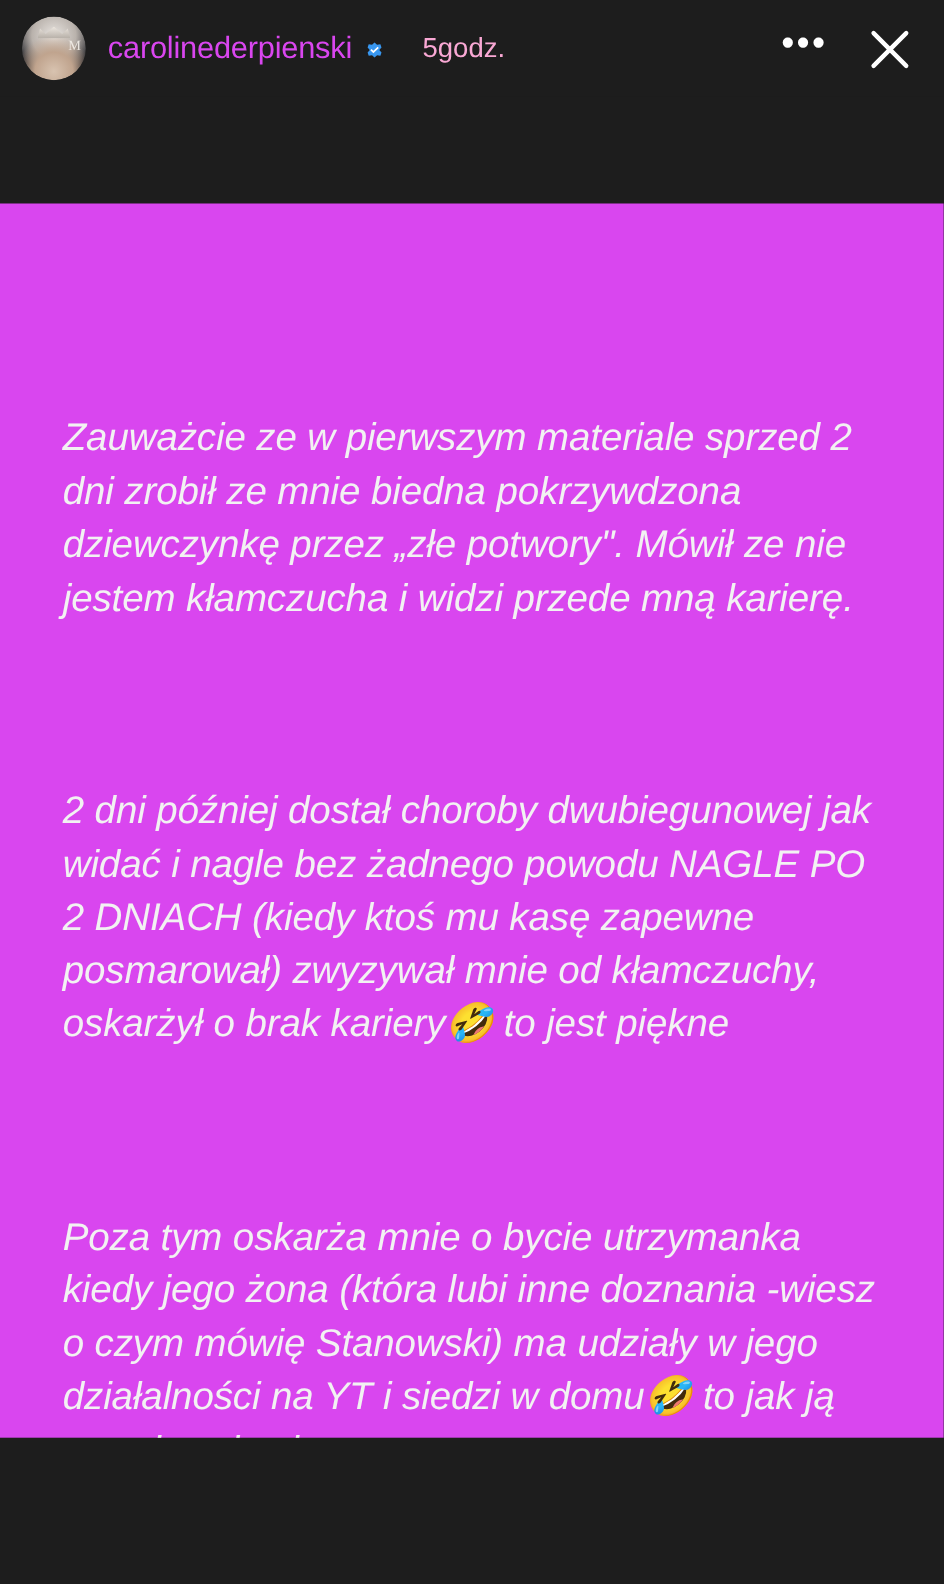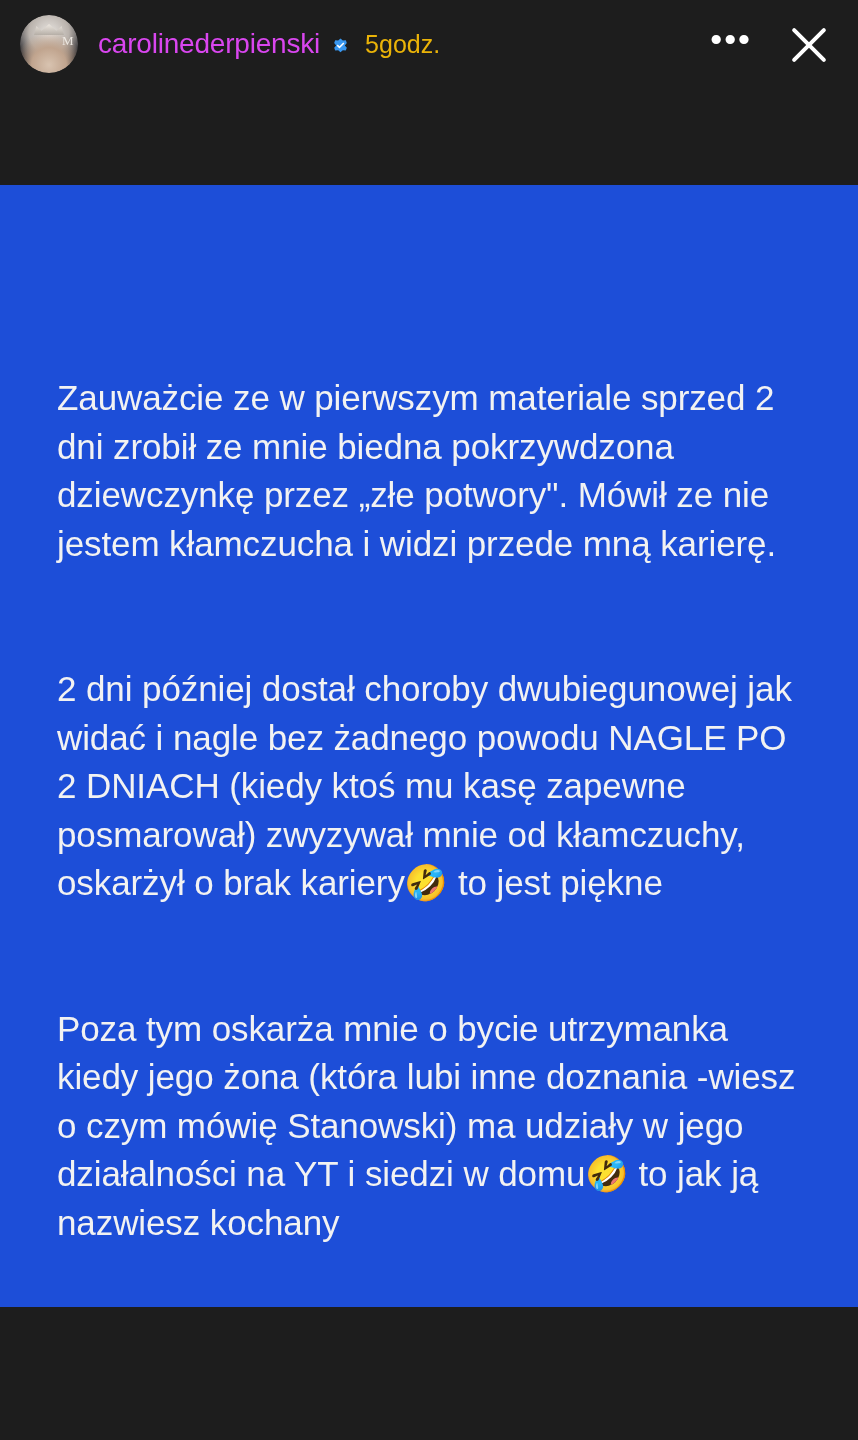--- a/index.html
+++ b/index.html
@@ -91,22 +91,22 @@
     margin-left: 9px;
     width: 23px;
     height: 23px;
     flex: 0 0 23px;
     display: inline-block;
     position: relative;
     top: 1px;
   }
 
   .timestamp {
-    margin-left: 13px;
-    color: #eab308;
+    margin-left: 32px;
+    color: #f9a8d4;
     font-size: 25px;
     white-space: nowrap;
   }
 
   .header-spacer { flex: 1 1 auto; }
 
   .more-btn {
     color: #ffffff;
     font-size: 34px;
     line-height: 18px;
@@ -139,41 +139,42 @@
 
   
   .top-gap {
     flex: 0 0 97px;
     background: #1d1d1d;
   }
 
   
   .story-card {
     flex: 1 1 auto;
-    background: #1d4ed8;
+    background: #d946ef;
     position: relative;
     overflow: hidden;
+    font-style: italic;
   }
 
   .story-text {
     position: absolute;
     left: 57px;
     right: 55px;
     top: 92px;
     color: #f2f2f2;
     font-size: 35px;
     line-height: 48.5px;
     font-weight: 400;
     letter-spacing: -0.1px;
     white-space: pre-wrap;
     word-wrap: break-word;
   }
 
   .story-text p { margin: 0; }
-  .story-text p + p { }
+  .story-text p + p { margin-top: 48px; }
 
   
   .bottom-gap {
     flex: 0 0 133px;
     background: #1d1d1d;
   }
 </style>
 </head>
 <body>
 

